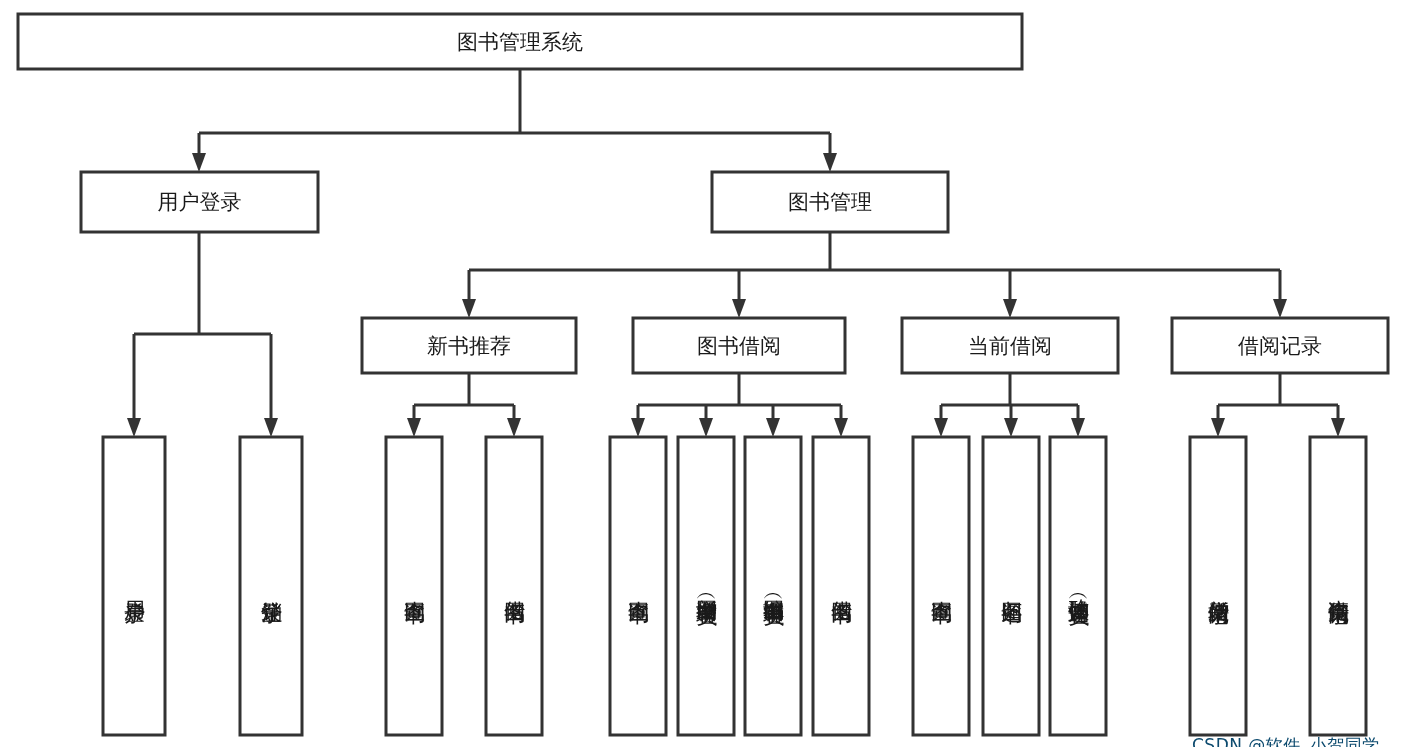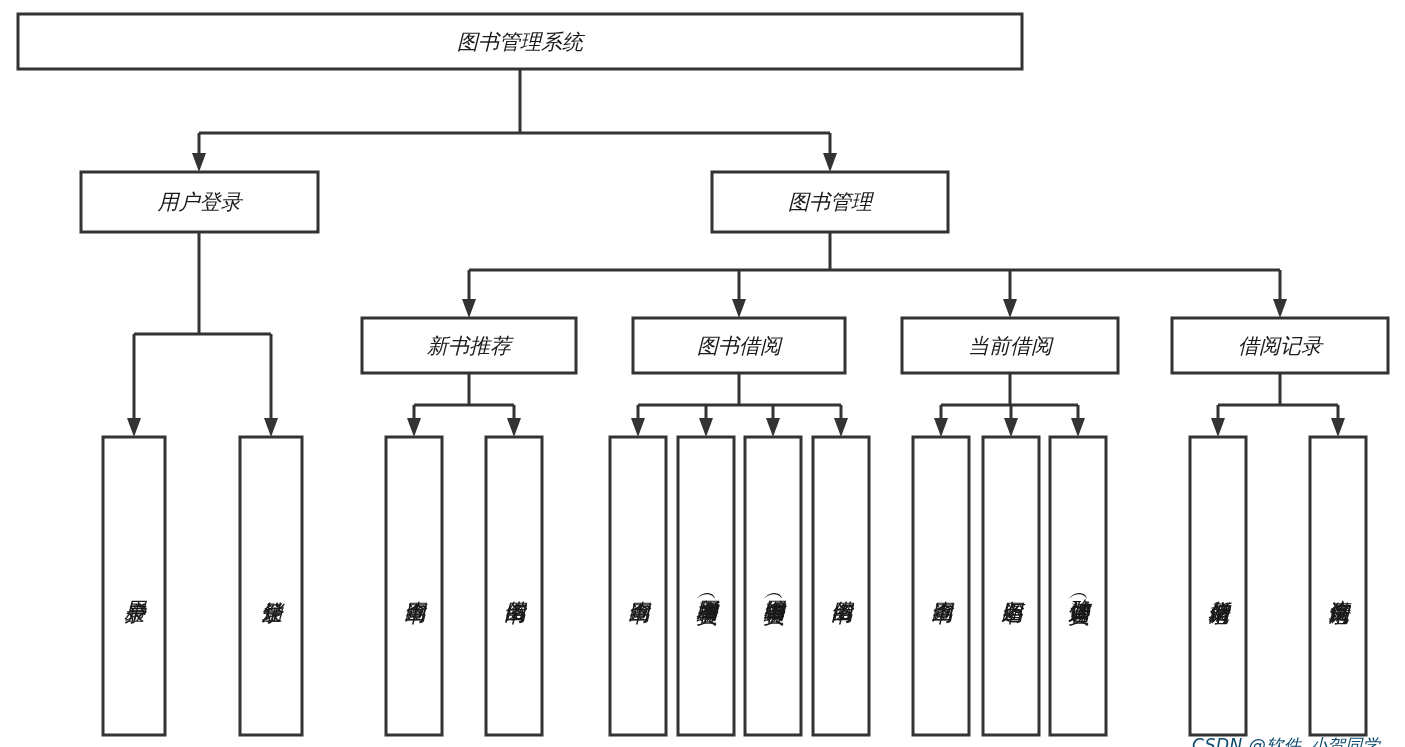--- a/index.html
+++ b/index.html
@@ -12,21 +12,20 @@
     width: 1405px;
     height: 747px;
     overflow: hidden;
     font-family: "DejaVu Sans", "Liberation Sans", sans-serif;
   }
   #diagram-root {
     position: relative;
     width: 1145px;
     height: 747px;
     background: #ffffff;
-    font-style: italic;
   }
   svg#tree-svg {
     position: absolute;
     left: 0;
     top: 0;
     width: 1405px;
     height: 747px;
     display: block;
   }
   .node-box {

